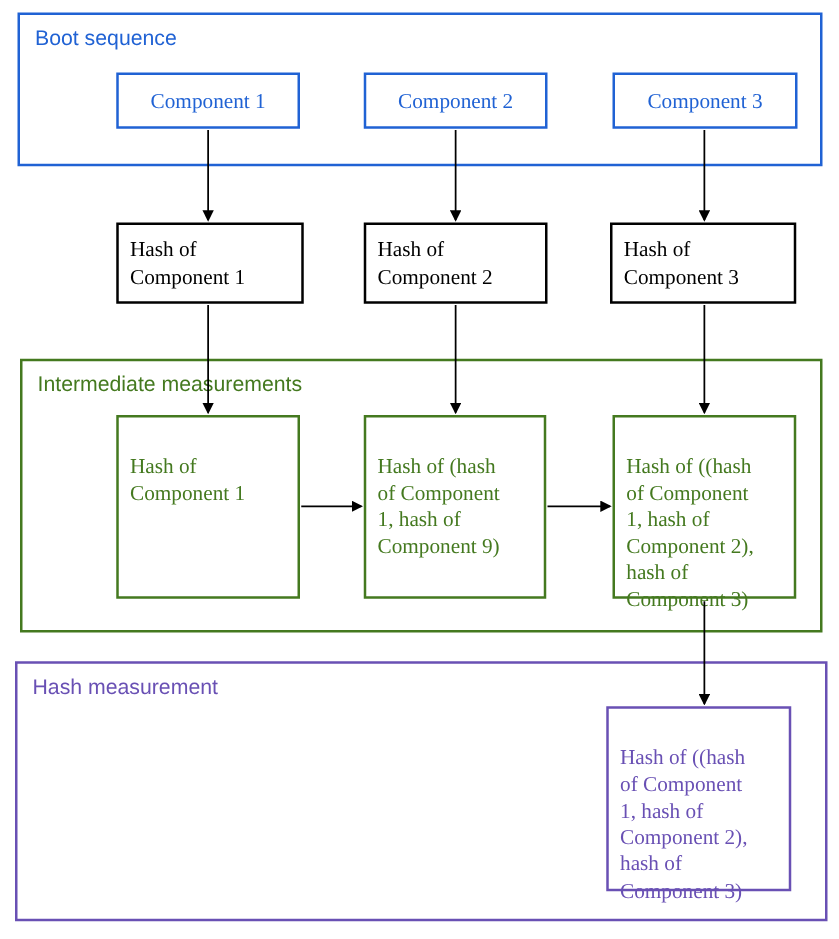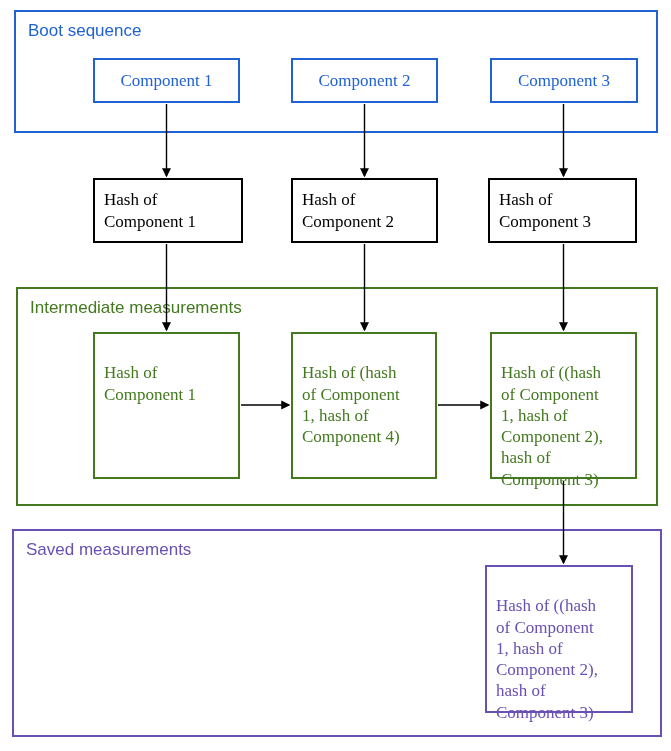--- a/index.html
+++ b/index.html
@@ -123,33 +123,33 @@
     <div class="group-label">Intermediate measurements</div>
   </div>
   <div class="box interm-theme interm-1 top-text">
     <span>Hash of
 Component 1</span>
   </div>
   <div class="box interm-theme interm-2 top-text">
     <span>Hash of (hash
 of Component
 1, hash of
-Component 4)</span>
+Component 9)</span>
   </div>
   <div class="box interm-theme interm-3 top-text">
     <span>Hash of ((hash
 of Component
 1, hash of
 Component 2),
 hash of
 Component 3)</span>
   </div>
 
   <div class="group saved-theme saved-group">
-    <div class="group-label">Saved measurements</div>
+    <div class="group-label">Hash measurement</div>
   </div>
   <div class="box saved-theme saved-box top-text">
     <span>Hash of ((hash
 of Component
 1, hash of
 Component 2),
 hash of
 Component 3)</span>
   </div>
 

